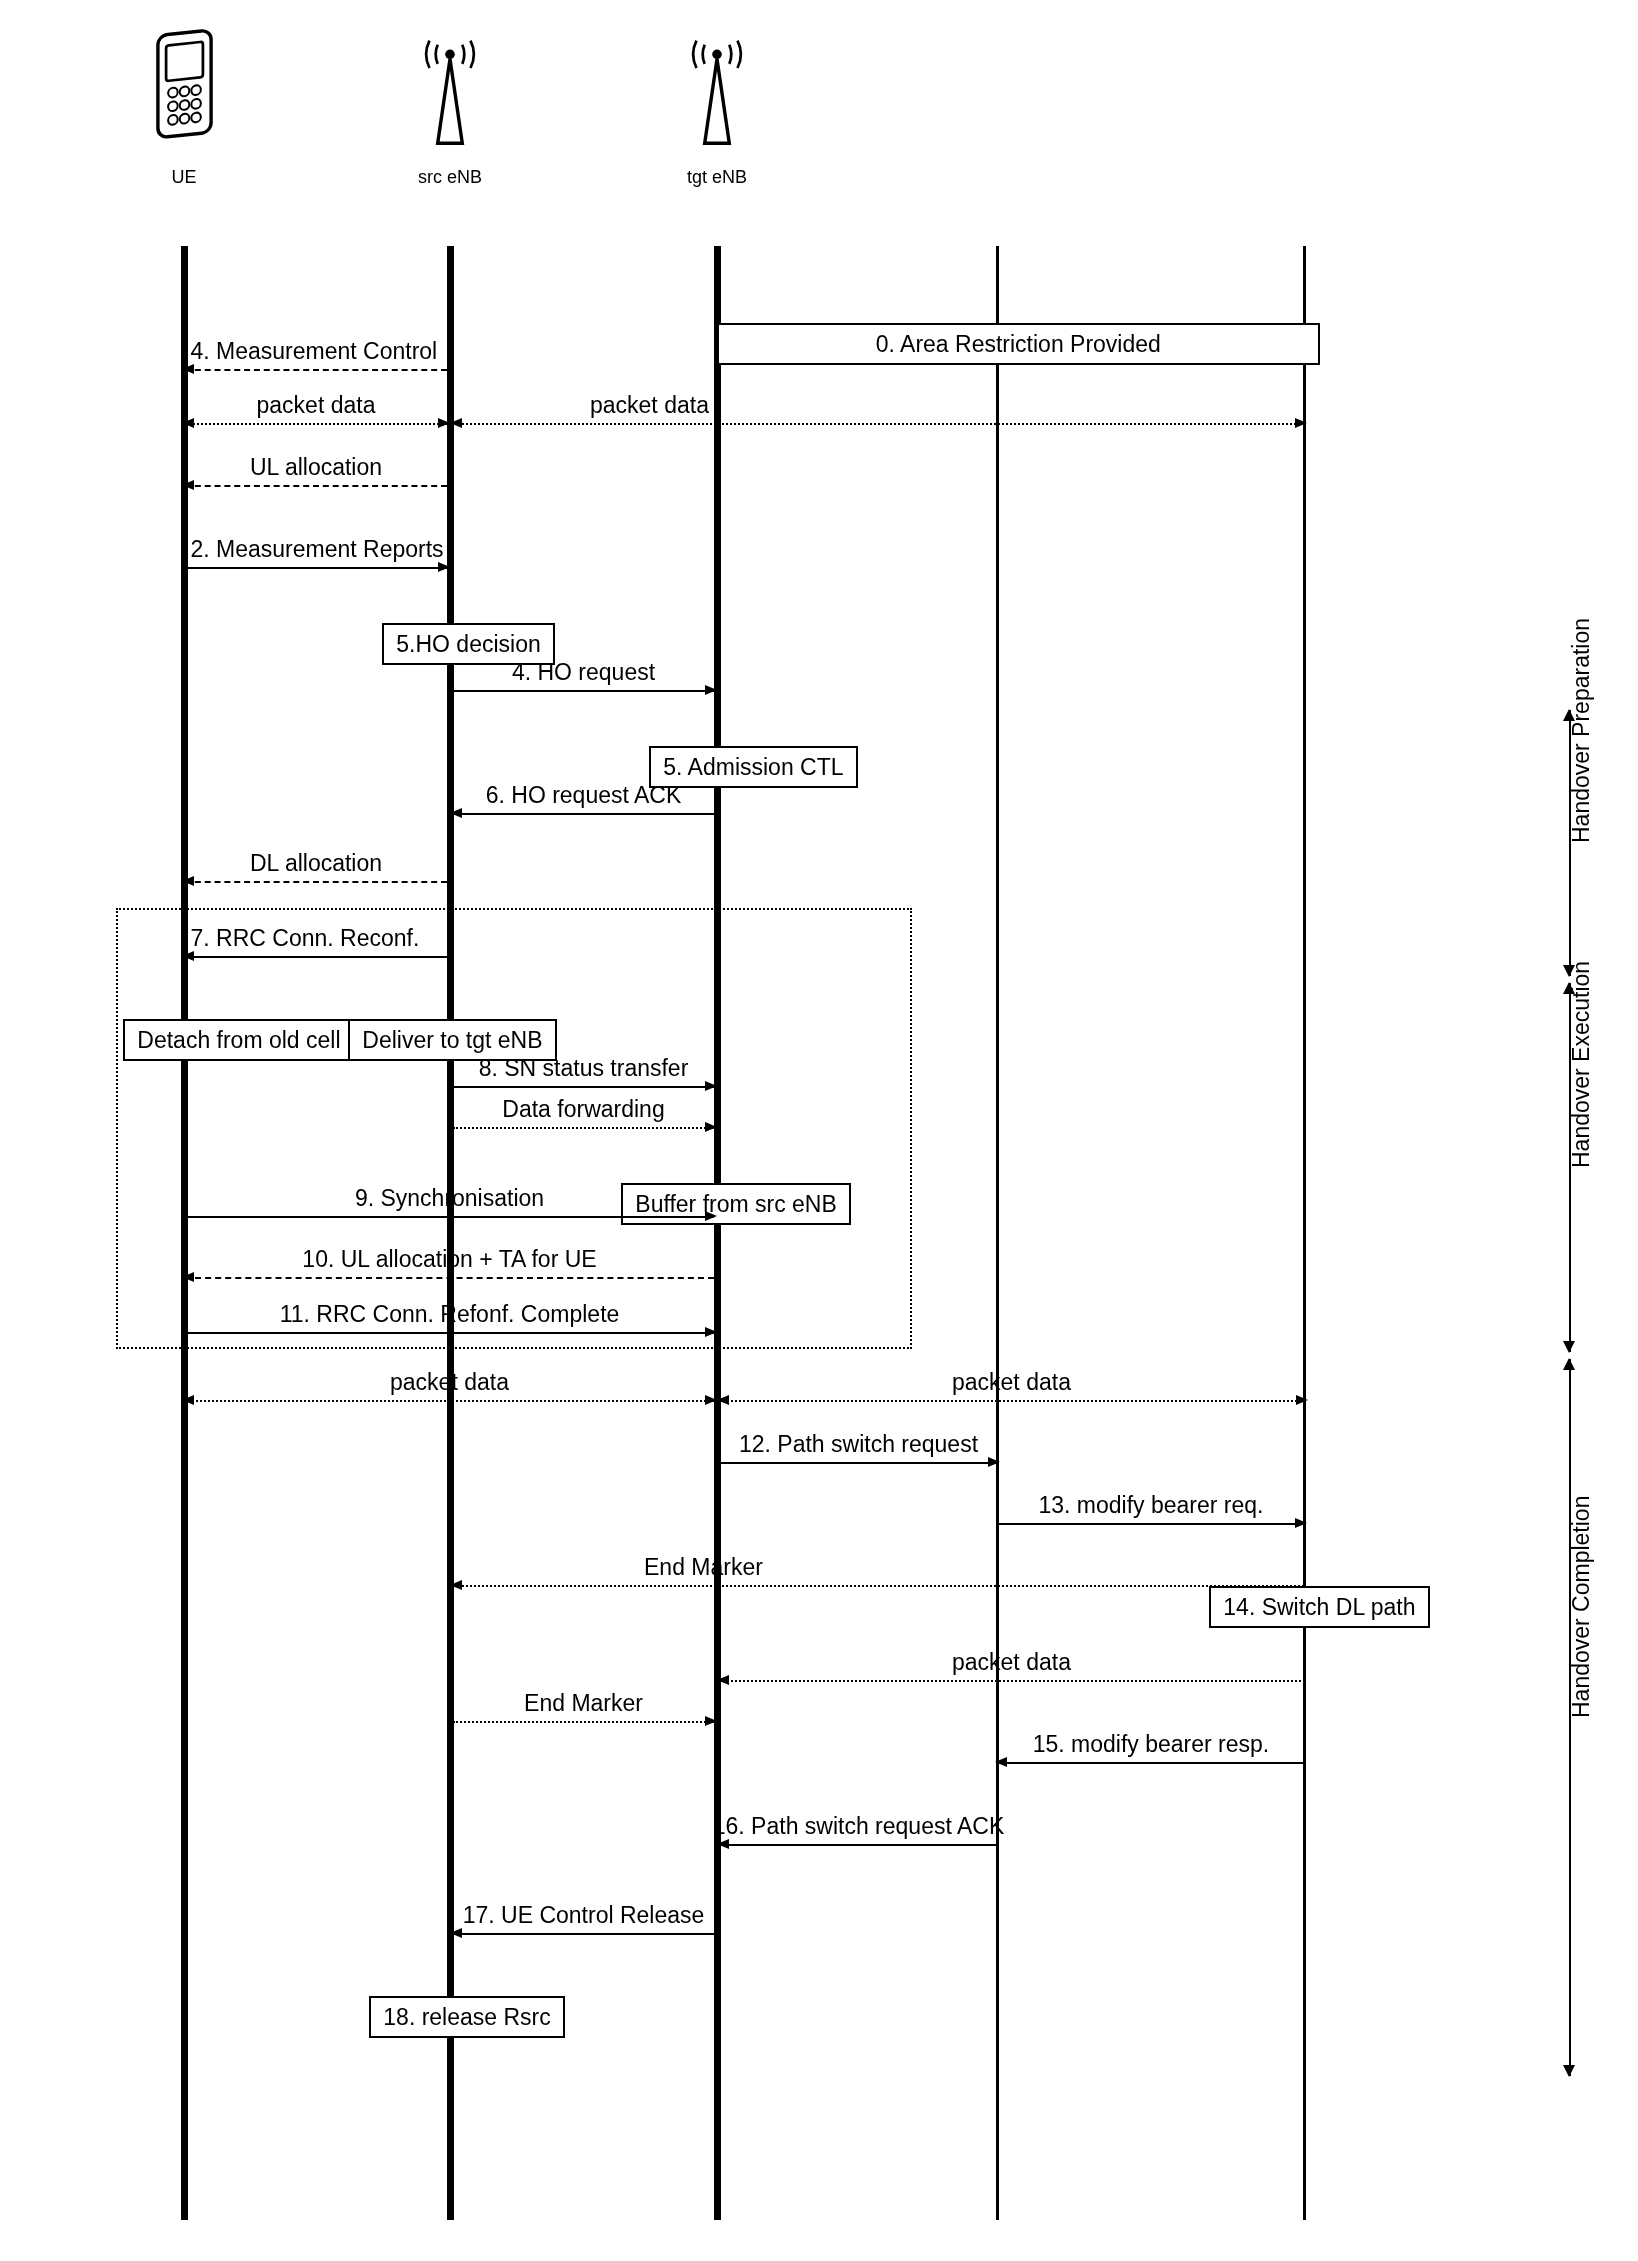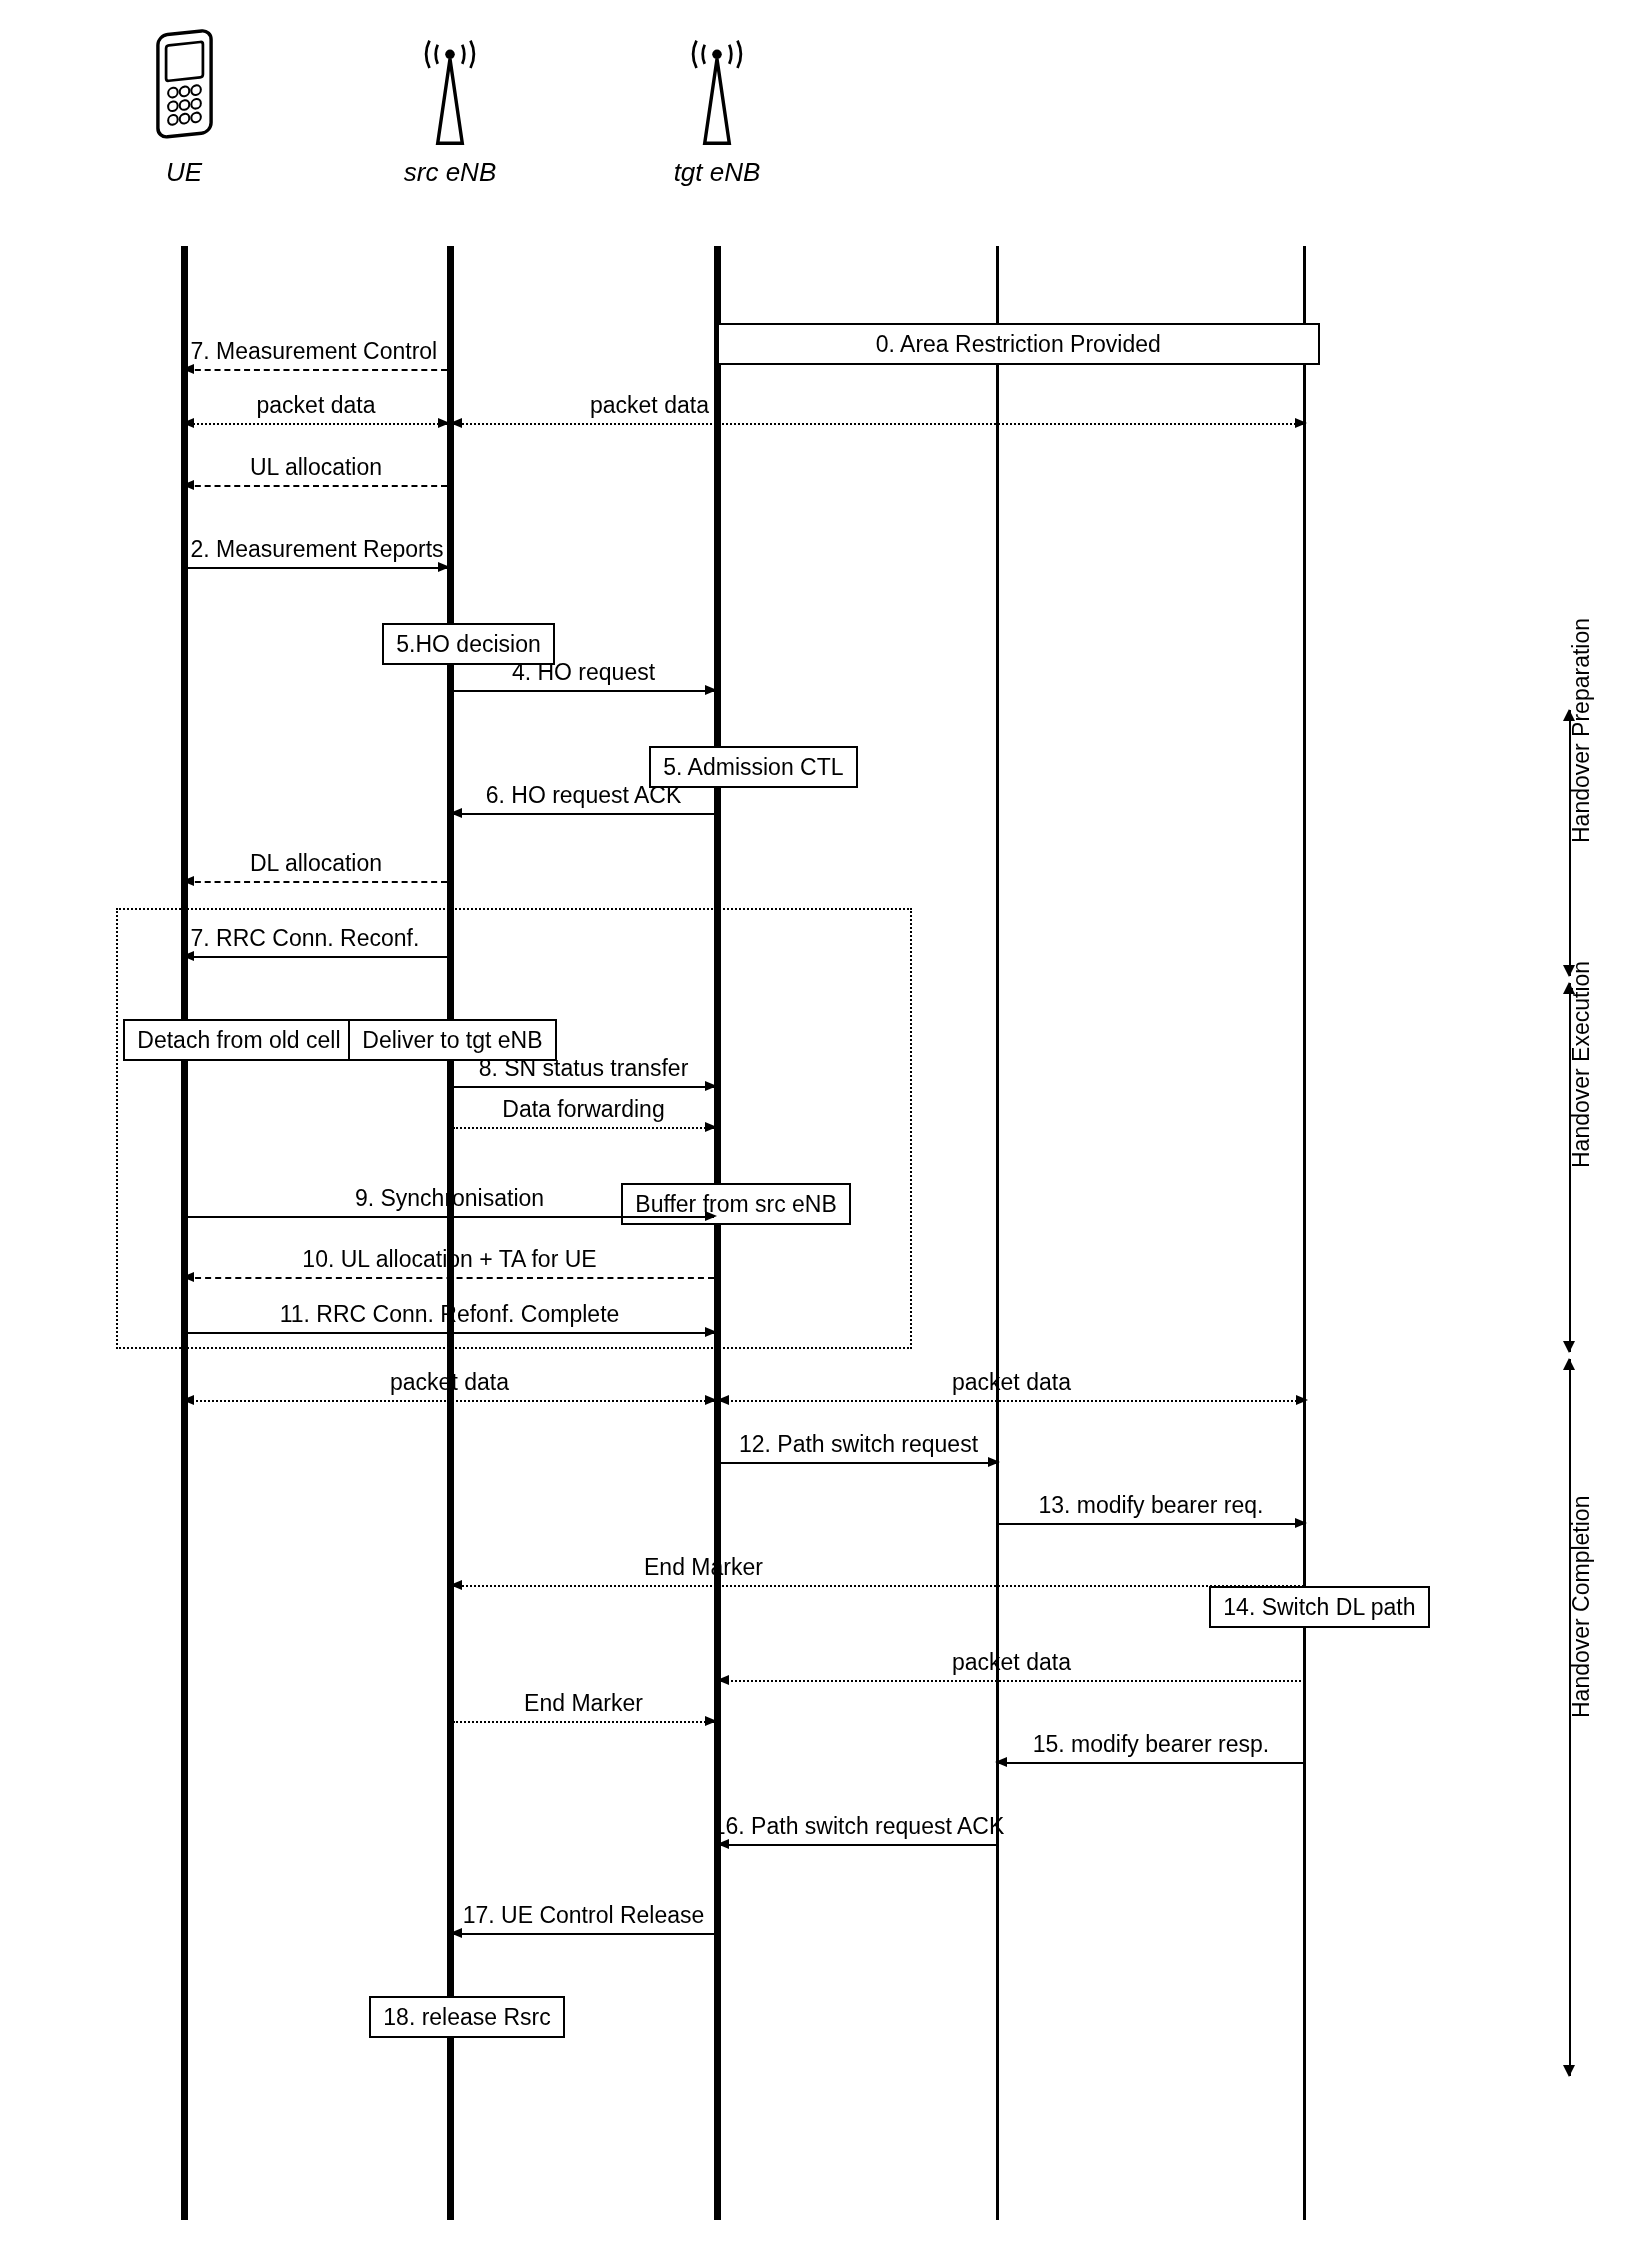--- a/index.html
+++ b/index.html
@@ -15,23 +15,22 @@
     height: 2207px;
   }
   
   .actor {
     position: absolute;
     top: 0;
     width: 150px;
     text-align: center;
   }
   .actor-label {
-    margin-top: 5px;
-    font-size: 26px;
-    font-style: italic;
+    margin-top: 15px;
+    font-size: 18px;
   }
   .icon {
     display: inline-block;
   }
   
   .lifeline {
     position: absolute;
     width: 6.8px;
     background: #000;
     top: 219px;
@@ -245,21 +244,21 @@
     <div class="plabel">Handover Completion</div>
   </div>
 
   <div class="pbox" style="left:690px; top:260px; width:574px; text-align:center">
     <span>0. Area Restriction Provided</span>
   </div>
 
   <div class="msg dashdot" style="left:158px; top:342px; width:262px">
     <div class="line"></div>
       <div class="head left"></div>
-    <span class="mlabel left">7. Measurement Control</span>
+    <span class="mlabel left">4. Measurement Control</span>
   </div>
 
   <div class="msg dotted" style="left:158px; top:396px; width:262px">
     <div class="line"></div>
       <div class="head left"></div>
       <div class="head right"></div>
     <span class="mlabel center">packet data</span>
   </div>
 
   <div class="msg dotted" style="left:426px; top:396px; width:851px">

